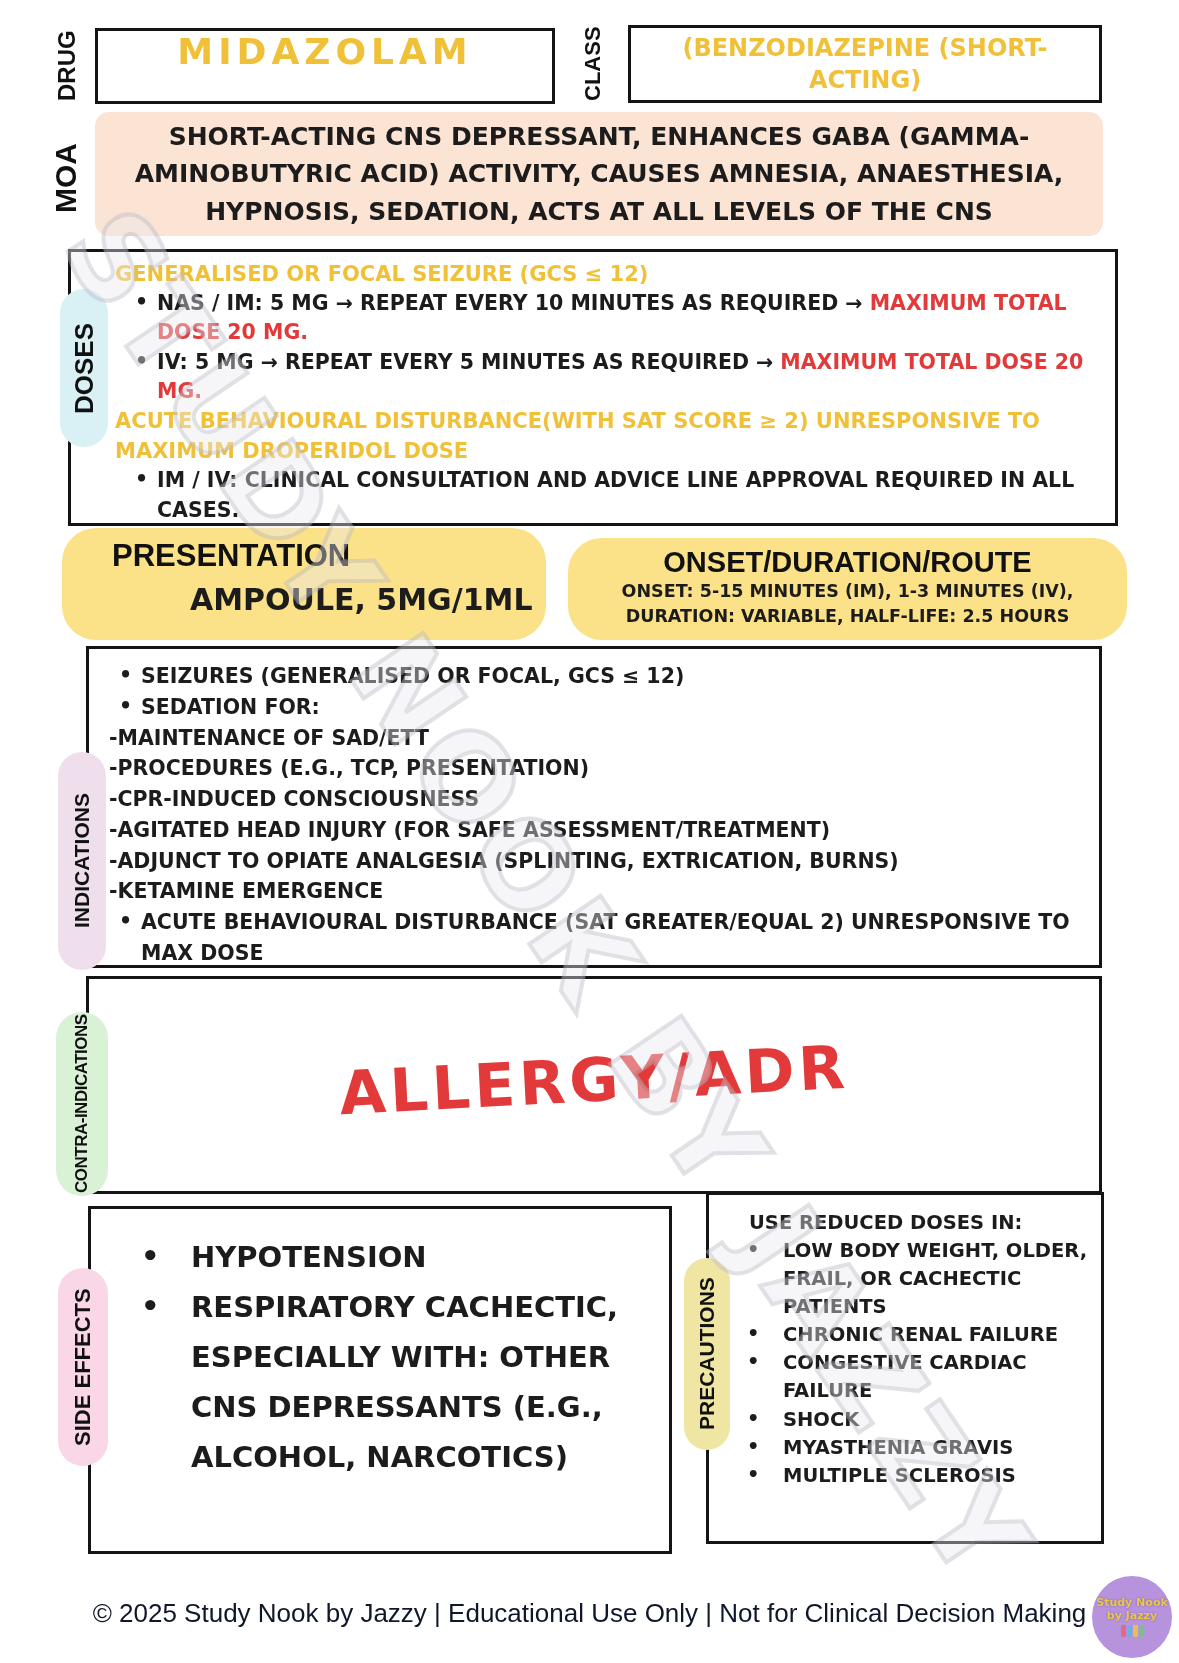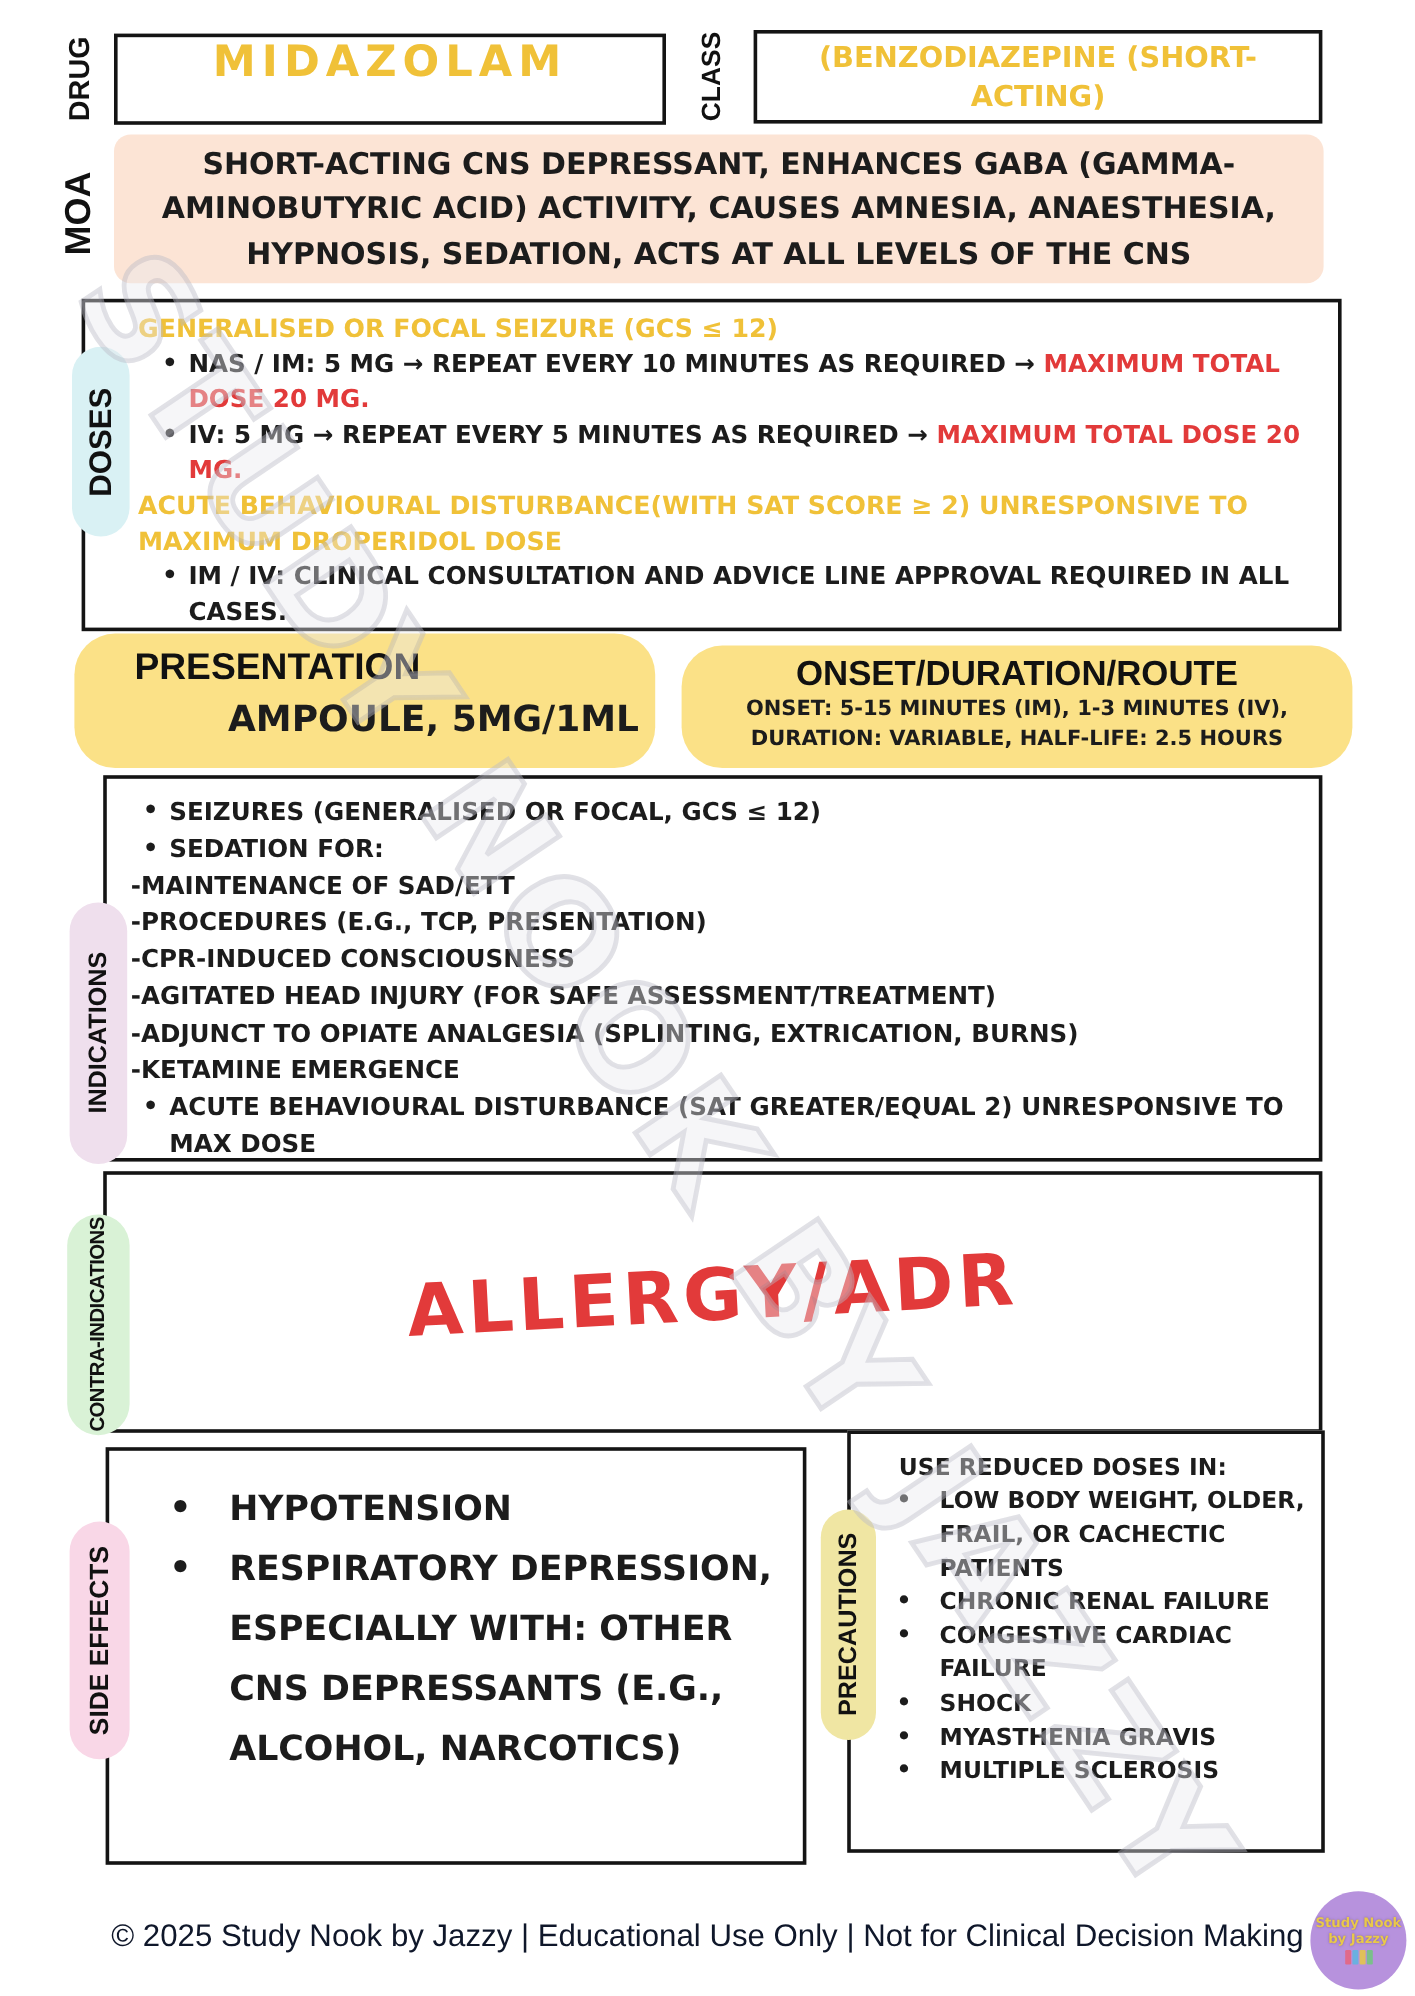--- a/index.html
+++ b/index.html
@@ -89,21 +89,21 @@
 <div class="tab vlabel" style="left:58px;top:752px;width:48px;height:218px;background:var(--tab_lavender);font-size:21px;">INDICATIONS</div>
 
 <div class="box" style="left:86px;top:976px;width:1016px;height:218px;">
   <div class="hand redtxt" style="position:absolute;left:0;right:0;top:66px;text-align:center;font-size:60px;letter-spacing:4px;transform:rotate(-3deg);">ALLERGY/ADR</div>
 </div>
 <div class="tab vlabel" style="left:56px;top:1012px;width:52px;height:184px;background:var(--tab_green);font-size:17px;letter-spacing:-0.5px;">CONTRA-INDICATIONS</div>
 
 <div class="box" style="left:88px;top:1206px;width:584px;height:348px;padding:24px 14px 0 30px;font-size:29px;line-height:1.72;">
 
 <div class="li hand bullet" style="padding-left:70px;"><span>HYPOTENSION</span></div>
-    <div class="li hand bullet" style="padding-left:70px;"><span>RESPIRATORY DEPRESSION, ESPECIALLY WITH: OTHER CNS DEPRESSANTS (E.G., ALCOHOL, NARCOTICS)</span></div>
+    <div class="li hand bullet" style="padding-left:70px;"><span>RESPIRATORY CACHECTIC, ESPECIALLY WITH: OTHER CNS DEPRESSANTS (E.G., ALCOHOL, NARCOTICS)</span></div>
   </div>
 <div class="tab vlabel" style="left:58px;top:1268px;width:50px;height:198px;background:var(--tab_pink);font-size:22px;">SIDE EFFECTS</div>
 
 <div class="box" style="left:706px;top:1192px;width:398px;height:352px;padding:14px 10px 0 18px;font-size:19.5px;line-height:1.44;">
   <div class="hand" style="padding-left:22px;">USE REDUCED DOSES IN:</div>
   <div>
 
   <div class="li hand bullet" style="padding-left:56px;"><span>LOW BODY WEIGHT, OLDER, FRAIL, OR CACHECTIC PATIENTS</span></div>
       <div class="li hand bullet" style="padding-left:56px;"><span>CHRONIC RENAL FAILURE</span></div>
       <div class="li hand bullet" style="padding-left:56px;"><span>CONGESTIVE CARDIAC FAILURE</span></div>

